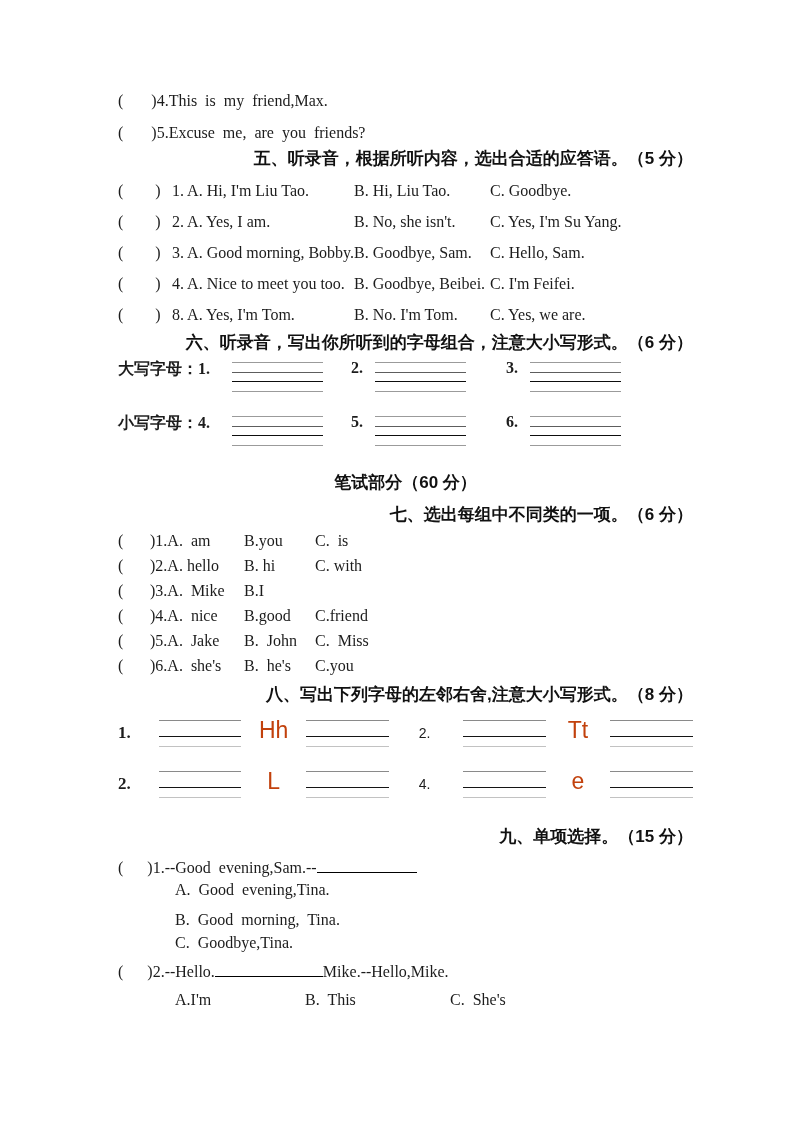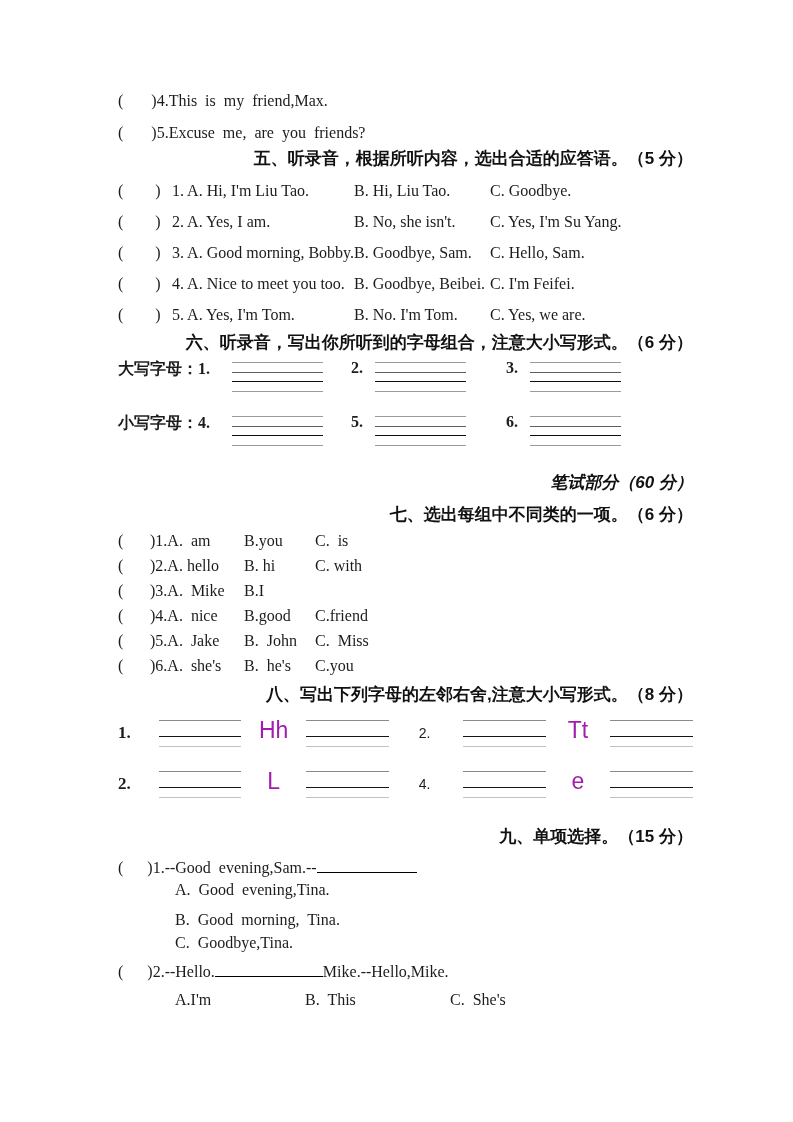--- a/index.html
+++ b/index.html
@@ -24,34 +24,34 @@
   .s6-row{display:flex;align-items:flex-start;margin-top:4px;height:34px;}
   .s6-row.lower{margin-top:20px;}
   .s6-label{font-weight:700;font-size:16px;width:114px;white-space:pre;}
   .s6-num{font-weight:700;font-size:16px;width:24px;margin-left:28px;}
   .s6-num.second{margin-left:40px;}
   .wl4{display:inline-block;width:91px;margin-top:3px;}
   .wl4 i{display:block;height:0;border-top:1.4px solid #9b9b9b;margin-top:8.5px;}
   .wl4 i:first-child{margin-top:0;}
   .wl4 i.l2{border-color:#5d5d5d;}
   .wl4 i.l3{border-color:#0d0d0d;}
-  .center-title{margin-top:24px;font-style:italic;}
+  .center-title{text-align:center;margin-top:24px;}
   .s7-head{margin-top:8px;}
   .s7-row{display:grid;grid-template-columns:32px 94px 71px auto;margin-top:3px;}
   .s7-row:first-of-type{margin-top:8px;}
   .s8-head{margin-top:6px;}
   .s8-row{display:flex;align-items:center;height:50px;margin-top:1px;}
   .s8-num{font-weight:700;font-size:17px;width:44px;}
   .s8-num.small{font-family:"Liberation Sans",sans-serif;font-weight:400;font-size:14px;width:48px;margin-left:30px;}
   .wl3{display:inline-block;width:90px;}
   .wl3 i{display:block;height:0;border-top:1.4px solid #8a8a8a;}
   .wl3 i.l2{border-color:#141414;margin-top:15px;}
   .wl3 i.l3{border-color:#c2c2c2;margin-top:9px;}
   .s8-letter{
-    font-family:"Liberation Sans",sans-serif;font-size:23px;color:#a21caf;
+    font-family:"Liberation Sans",sans-serif;font-size:23px;color:#c2410c;
     width:70px;text-align:center;position:relative;top:-3px;
   }
   .s9-head{margin-top:16px;}
   .s9-lead{margin-top:8px;}
   .s9-opt{margin-left:57px;}
   .s9-opt.a{}
   .s9-opt.b{margin-top:8px;}
   .s9-opt.c{margin-top:1px;}
   .s9-lead.q2{margin-top:7px;}
   .q2-opts{display:grid;grid-template-columns:130px 145px auto;margin-left:57px;margin-top:6px;}
@@ -90,21 +90,21 @@
     <span class="pre">C. Hello, Sam.</span>
   </div>
   <div class="s5-row en">
     <span class="pre">(        )</span>
     <span class="pre">4. A. Nice to meet you too.</span>
     <span class="pre">B. Goodbye, Beibei.</span>
     <span class="pre">C. I'm Feifei.</span>
   </div>
   <div class="s5-row en">
     <span class="pre">(        )</span>
-    <span class="pre">5. A. Yes, I'm Tom.</span>
+    <span class="pre">8. A. Yes, I'm Tom.</span>
     <span class="pre">B. No. I'm Tom.</span>
     <span class="pre">C. Yes, we are.</span>
   </div>
 
   <div class="cnh s6-head">六、听录音，写出你所听到的字母组合，注意大小写形式。（6 分）</div>
 
   <div class="s6-row">
     <span class="s6-label">大写字母：1.</span>
     <span class="wl4">
         <i></i>

